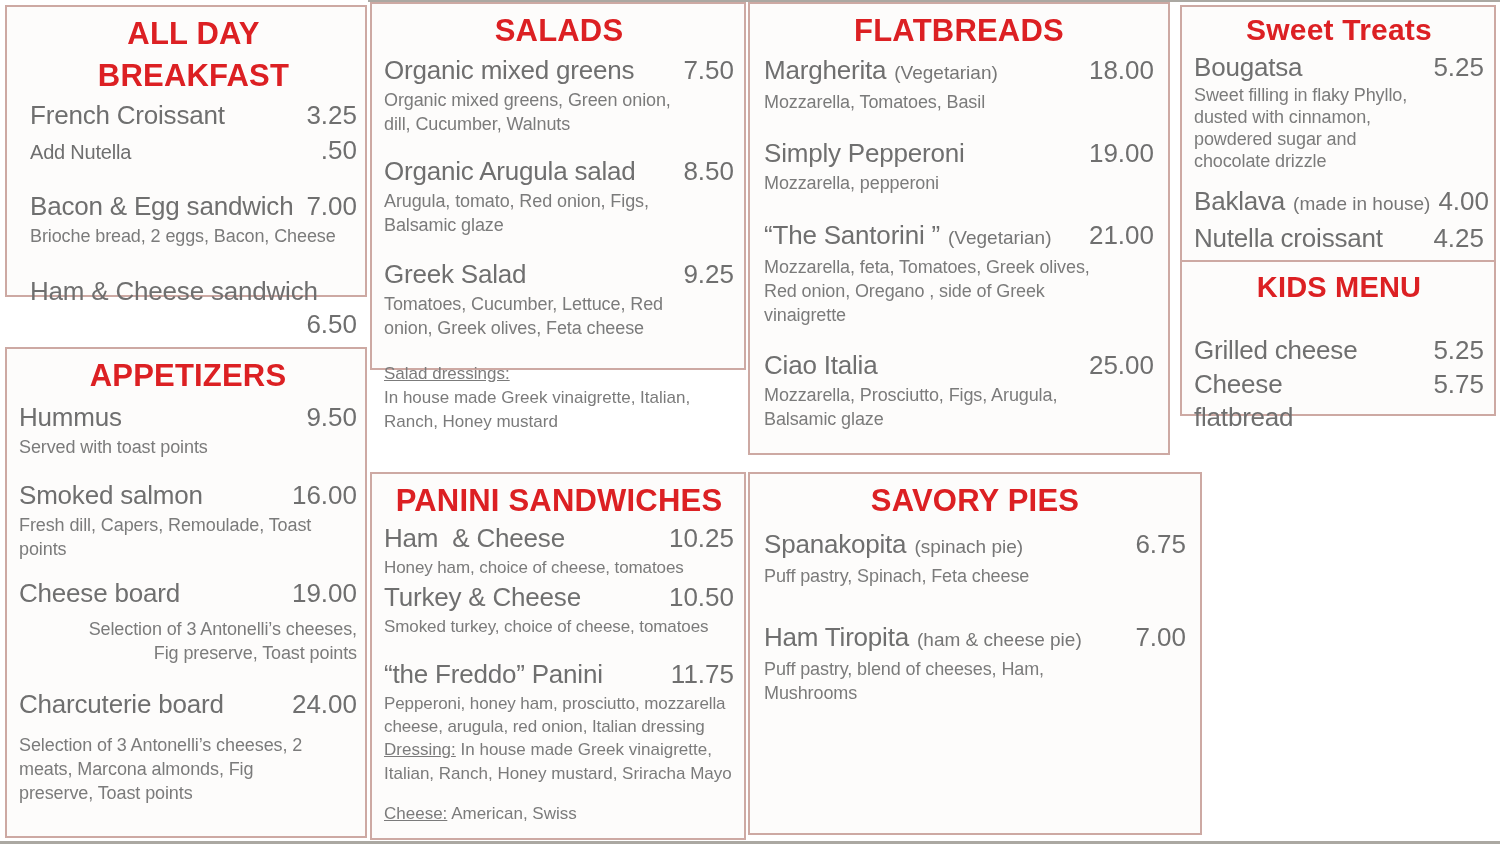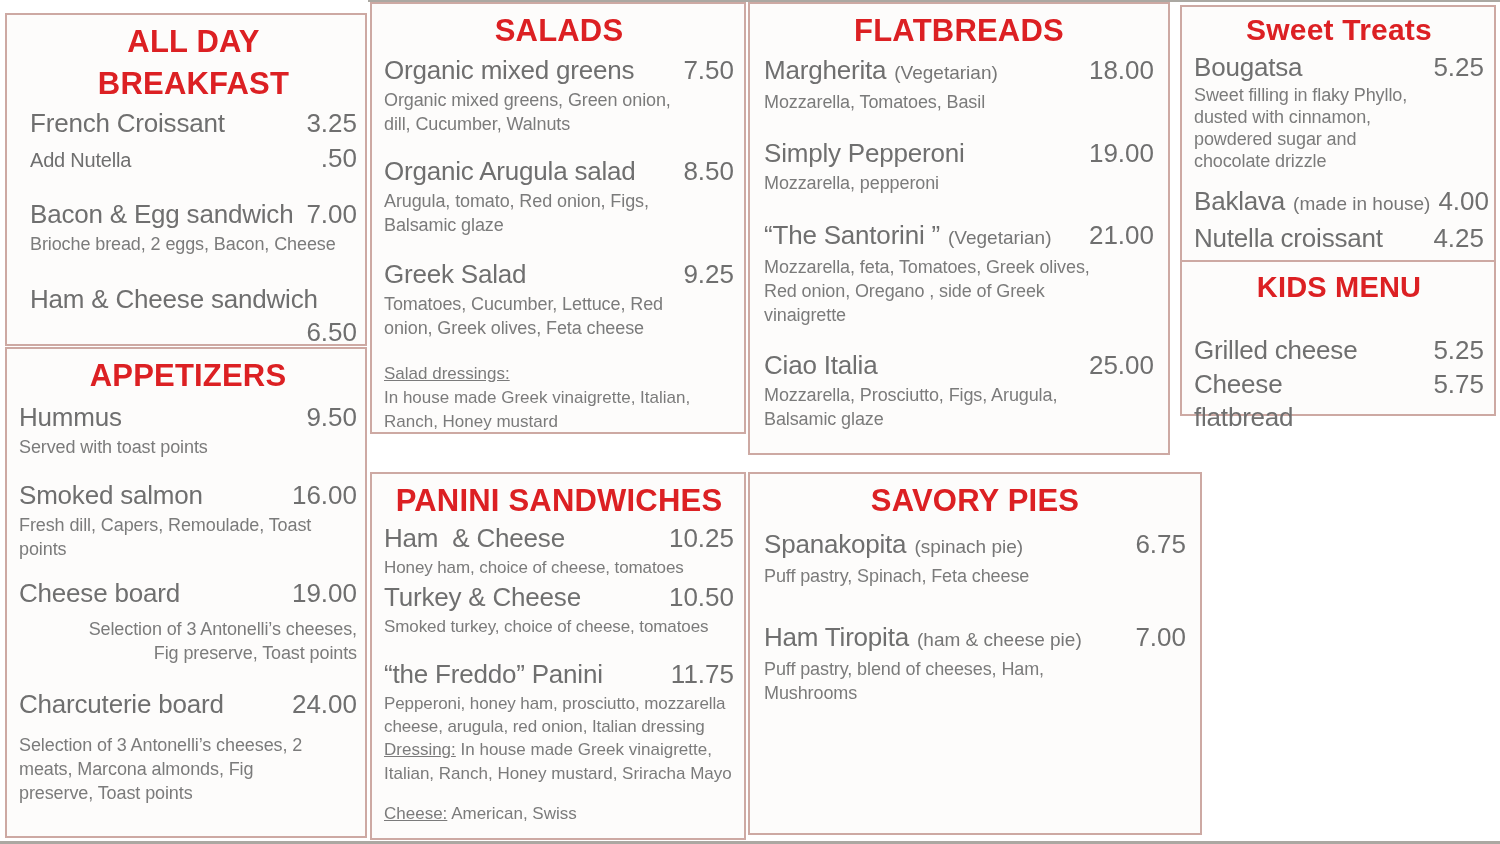--- a/index.html
+++ b/index.html
@@ -27,21 +27,21 @@
   .sweet-p .desc{line-height:22px;}
   .sweet-p .item{font-size:26px;line-height:32px;}
   .note{color:#7b7b7b;font-size:17px;line-height:24px;}
   .note-label{text-decoration:underline;}
   .note-text{white-space:pre-line;}
   .hline{position:absolute;background:#aba8a2;}
 </style>
 </head>
 <body>
 
-<section class="panel" style="left:5px;top:13px;width:362px;height:333px;padding-right:8px;padding-left:23px;">
+<section class="panel" style="left:5px;top:5px;width:362px;height:292px;padding-right:8px;padding-left:23px;">
   <div class="title">ALL DAY BREAKFAST</div>
   <div class="item" style="margin-top:2px;">
     <span class="nm">French Croissant</span>
     <span class="price">3.25</span>
   </div>
   <div class="item sub" style="margin-top:2px;">
     <span class="nm">Add Nutella</span>
     <span class="price">.50</span>
   </div>
   <div class="item" style="margin-top:21px;">
@@ -82,21 +82,21 @@
 Fig preserve, Toast points</div>
   <div class="item" style="margin-top:23px;">
     <span class="nm">Charcuterie board</span>
     <span class="price">24.00</span>
   </div>
   <div class="desc" style="margin-top:12px;">Selection of 3 Antonelli’s cheeses, 2
 meats, Marcona almonds, Fig
 preserve, Toast points</div>
 </section>
 
-<section class="panel" style="left:370px;top:2px;width:376px;height:432px;">
+<section class="panel" style="left:370px;top:2px;width:376px;height:368px;">
   <div class="title" style="margin-bottom:2px;">SALADS</div>
   <div class="item">
     <span class="nm">Organic mixed greens</span>
     <span class="price">7.50</span>
   </div>
   <div class="desc">Organic mixed greens, Green onion,
 dill, Cucumber, Walnuts</div>
   <div class="item" style="margin-top:19px;">
     <span class="nm">Organic Arugula salad</span>
     <span class="price">8.50</span>

